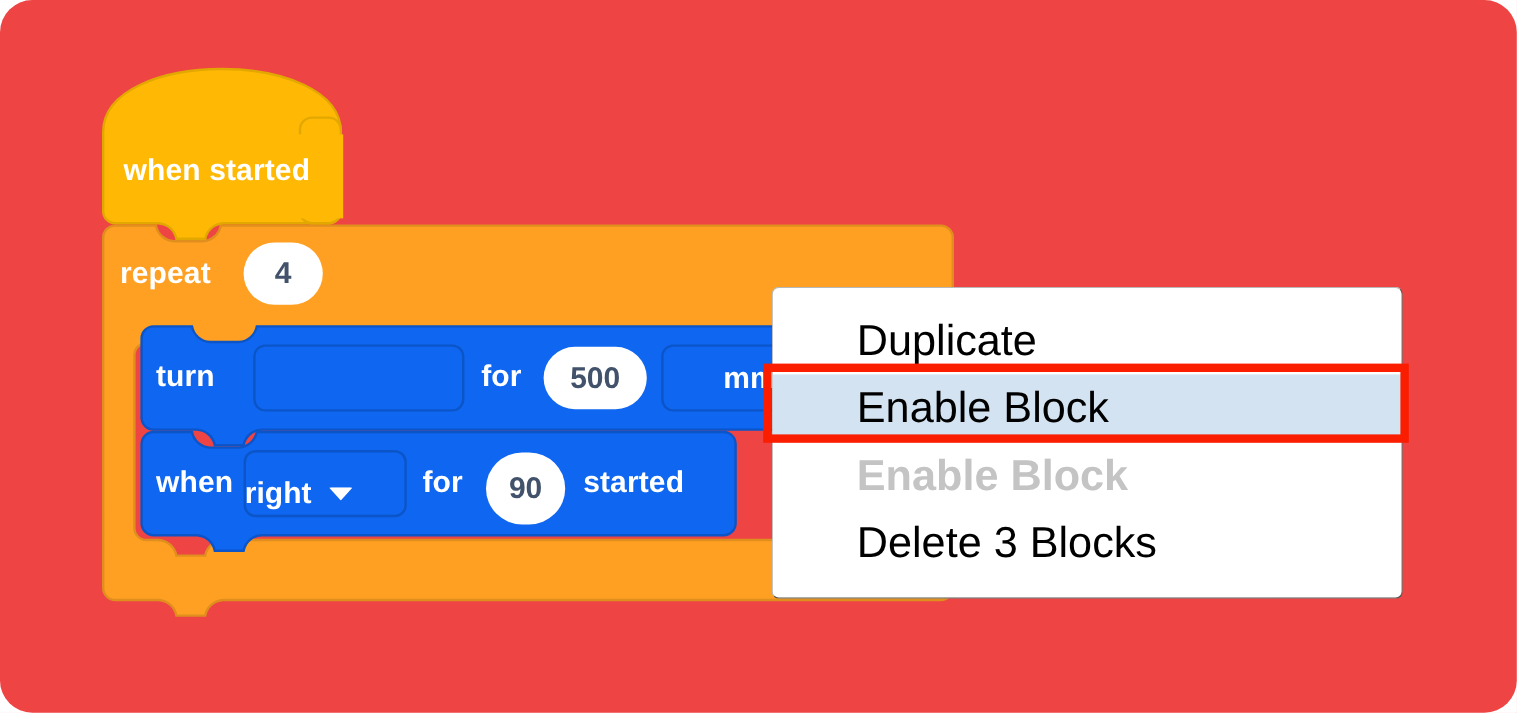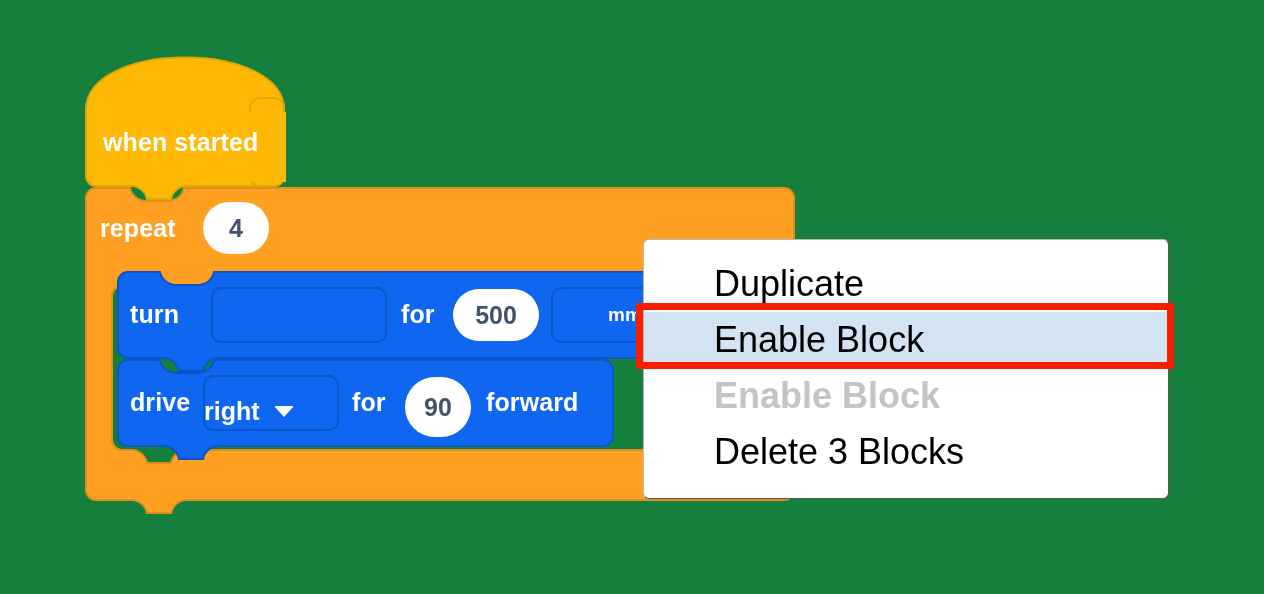--- a/index.html
+++ b/index.html
@@ -13,21 +13,22 @@
     height: 594px;
     position: relative;
     overflow: hidden;
     font-family: "Liberation Sans", sans-serif;
     -webkit-font-smoothing: antialiased;
   }
 
   #canvas {
     position: absolute;
     inset: 0;
-    background: #15803d;
+    background: #ef4444;
+    border-radius: 27px;
   }
 
   
   .blocks-layer {
     position: absolute;
     left: 0;
     top: 0;
     width: 1264px;
     height: 594px;
   }
@@ -87,21 +88,21 @@
     border-radius: 9px;
     box-sizing: border-box;
     display: flex;
     align-items: center;
     justify-content: center;
     user-select: none;
   }
   .unit-field .unit-label {
     color: #ffffff;
     font-weight: bold;
-    font-size: 19px;
+    font-size: 25px;
     white-space: nowrap;
   }
 
   
   #context-menu {
     position: absolute;
     left: 643px;
     top: 239px;
     width: 526px;
     background: #ffffff;
@@ -280,32 +281,32 @@
 
 
   <div class="blk-text" style="left:401px; top:302px;">for</div>
 
   <div class="num-oval" style="left:453px; top:289px; width:86px; height:52px;">500</div>
 
   <div class="unit-field" style="left:552px; top:288px; width:146px; height:54px;">
     <span class="unit-label">mm</span>
   </div>
 
-  <div class="blk-text" style="left:130px; top:390px;">drive</div>
+  <div class="blk-text" style="left:130px; top:390px;">when</div>
 
   <div class="dropdown-field" style="left:204px; top:376px; width:134px; height:70px; ">
     <span class="dd-label">right</span>
     <span class="dd-arrow"></span>
   </div>
 
   <div class="blk-text" style="left:352px; top:390px;">for</div>
 
   <div class="num-oval" style="left:405px; top:377px; width:66px; height:60px;">90</div>
 
-  <div class="blk-text" style="left:486px; top:390px;">forward</div>
+  <div class="blk-text" style="left:486px; top:390px;">started</div>
 
   <div id="context-menu">
     <div class="menu-item">Duplicate</div>
     <div class="menu-item highlighted">Enable Block</div>
     <div class="menu-item disabled">Enable Block</div>
     <div class="menu-item">Delete 3 Blocks</div>
   </div>
 
   <div id="annotation-box"></div>
 

